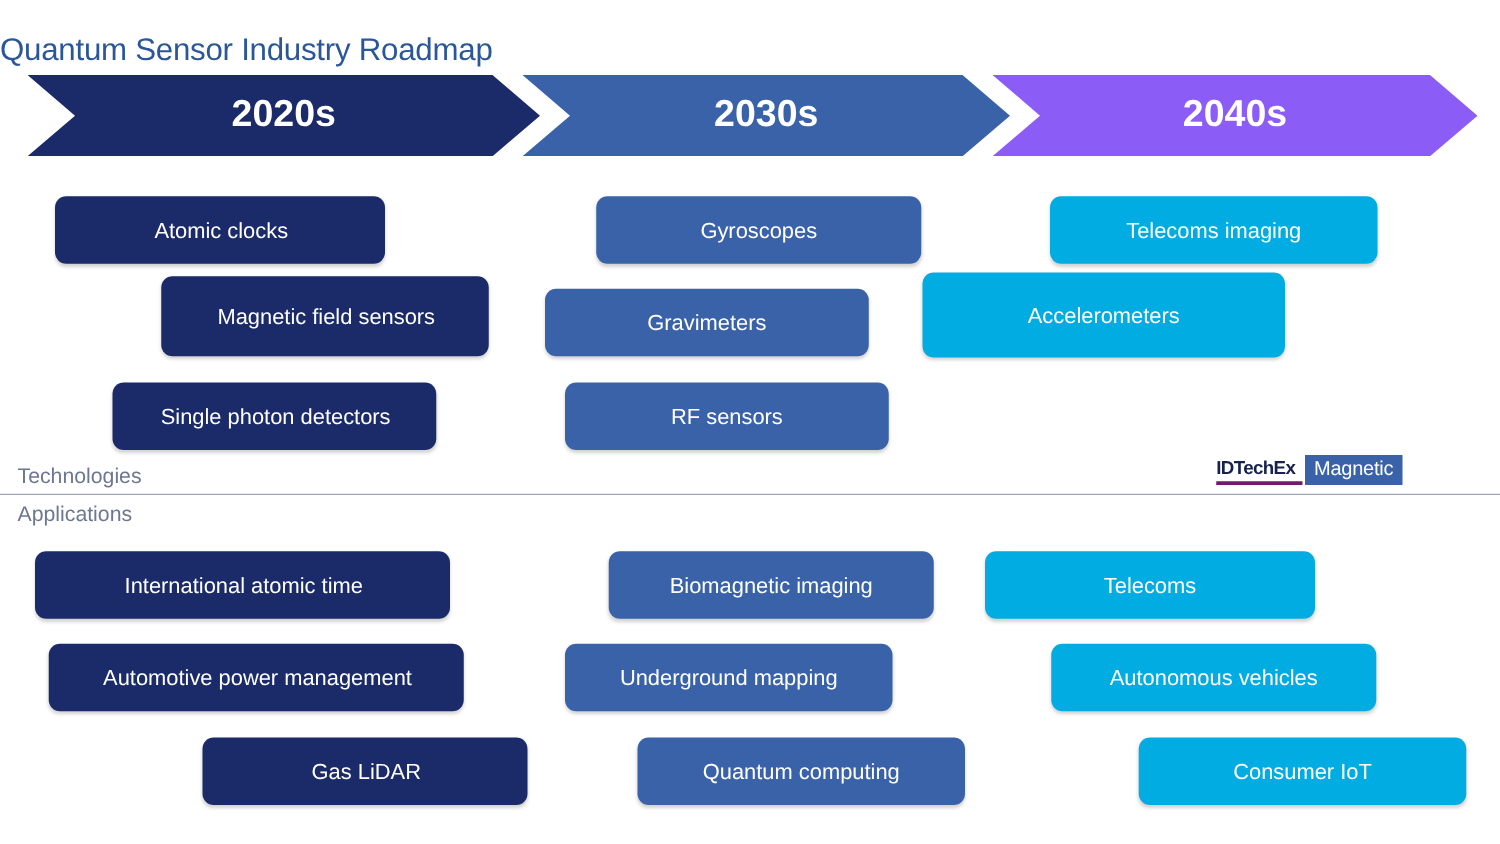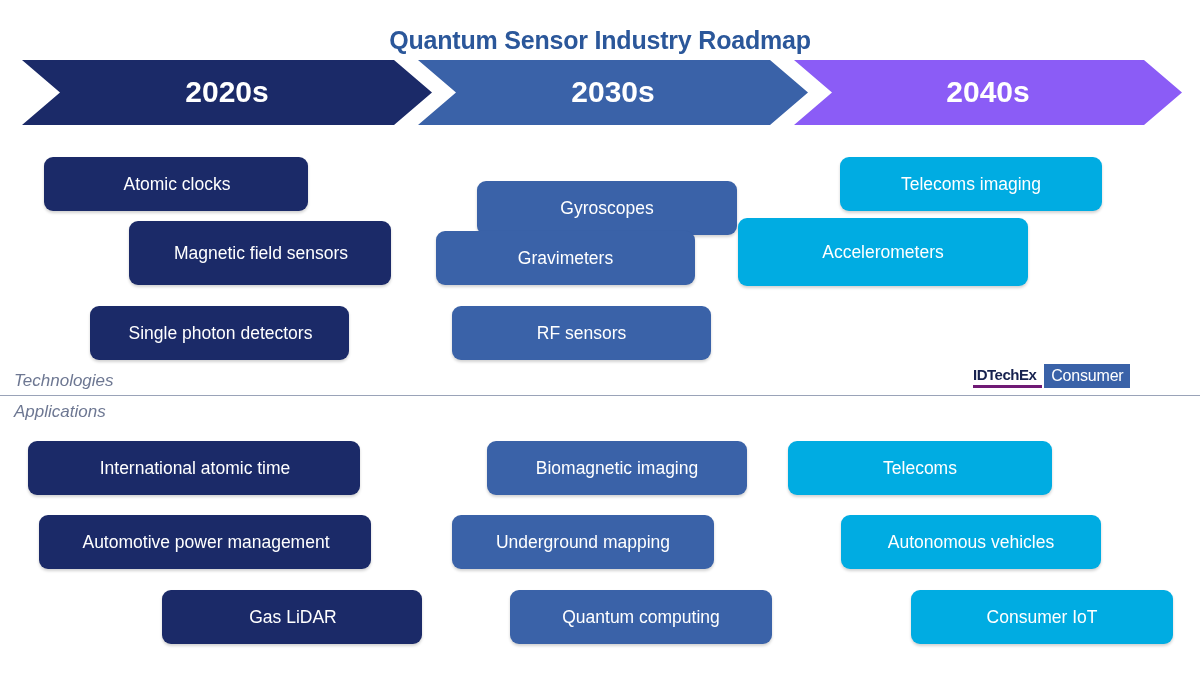--- a/index.html
+++ b/index.html
@@ -8,22 +8,22 @@
     background:#ffffff;
     font-family:"Liberation Sans", sans-serif;
     overflow:hidden;
     position:relative;
   }
   #root{position:relative;width:1200px;height:675px;}
 
   
   .title{
     position:absolute;left:0;top:26px;width:1200px;
-    text-align:center;
-    font-size:25px;font-weight:bold;
+    text-align:left;
+    font-size:25px;font-weight:normal;
     color:#2B579A;
     letter-spacing:-0.2px;
   }
 
   
   .banner{position:absolute;left:22px;top:60px;width:1160px;height:65px;}
   .chev{
     position:absolute;top:0;height:65px;
     display:flex;align-items:center;justify-content:center;
     color:#ffffff;font-size:30px;font-weight:bold;
@@ -60,21 +60,20 @@
   .c2{background:#3A62A8;}
   .c3{background:#00ACE2;}
 
   
   .divider{
     position:absolute;left:0;top:395px;width:1200px;height:1px;
     background:#9aa3b8;
   }
   .sec-label{
     position:absolute;
-    font-style:italic;
     font-size:17px;
     color:#6d7792;
     white-space:nowrap;
   }
   .sec-tech{left:14px;top:371px;}
   .sec-app{left:14px;top:402px;}
 
   
   .logo{
     position:absolute;left:973px;top:364px;
@@ -110,34 +109,34 @@
     </div>
     <div class="chev chev-3">
       <span>2040s</span>
     </div>
   </div>
 
   <div class="box c1" style="left:44px;top:157px;width:264px;height:54px;">Atomic clocks</div>
   <div class="box c1" style="left:129px;top:221px;width:262px;height:64px;">Magnetic field sensors</div>
   <div class="box c1" style="left:90px;top:306px;width:259px;height:54px;">Single photon detectors</div>
 
-  <div class="box c2" style="left:477px;top:157px;width:260px;height:54px;margin-top:24px;">Gyroscopes</div>
+  <div class="box c2" style="left:477px;top:157px;width:260px;height:54px;">Gyroscopes</div>
   <div class="box c2" style="left:436px;top:231px;width:259px;height:54px;">Gravimeters</div>
   <div class="box c2" style="left:452px;top:306px;width:259px;height:54px;">RF sensors</div>
 
   <div class="box c3" style="left:840px;top:157px;width:262px;height:54px;">Telecoms imaging</div>
   <div class="box c3" style="left:738px;top:218px;width:290px;height:68px;">Accelerometers</div>
 
   <div class="sec-label sec-tech">Technologies</div>
   <div class="divider"></div>
   <div class="sec-label sec-app">Applications</div>
 
   <div class="logo">
     <div class="logo-word">IDTechEx</div>
-    <div class="logo-tag">Consumer</div>
+    <div class="logo-tag">Magnetic</div>
   </div>
 
   <div class="box c1" style="left:28px;top:441px;width:332px;height:54px;">International atomic time</div>
   <div class="box c1" style="left:39px;top:515px;width:332px;height:54px;">Automotive power management</div>
   <div class="box c1" style="left:162px;top:590px;width:260px;height:54px;">Gas LiDAR</div>
 
   <div class="box c2" style="left:487px;top:441px;width:260px;height:54px;">Biomagnetic imaging</div>
   <div class="box c2" style="left:452px;top:515px;width:262px;height:54px;">Underground mapping</div>
   <div class="box c2" style="left:510px;top:590px;width:262px;height:54px;">Quantum computing</div>
 

